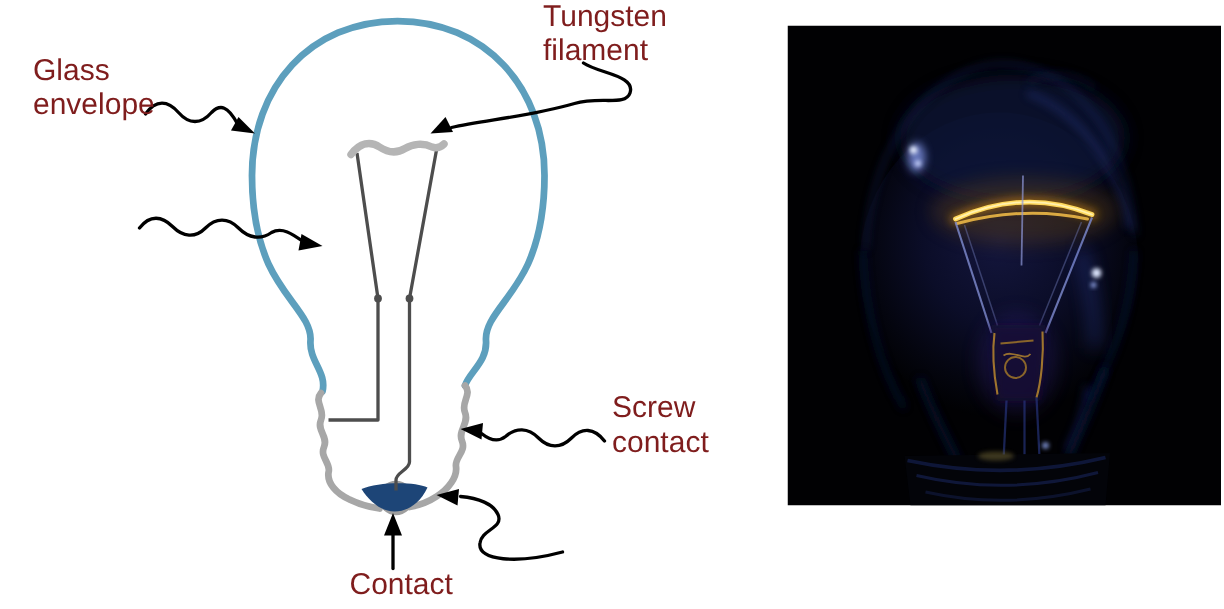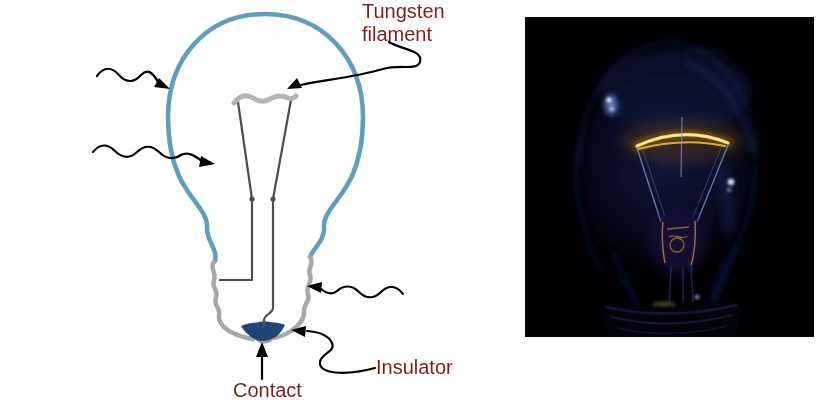--- a/index.html
+++ b/index.html
@@ -72,23 +72,26 @@
              C 352,285 344,285 337,291 C 332,295 326,293 321,289" fill="none" stroke="#000" stroke-width="2.2" stroke-linecap="round"></path>
     <polygon points="307,286 322,282 321,293" fill="#000"></polygon>
 
     <path d="M 375,368 C 345,376 318,374 320,362 C 321,353 336,352 332,343 C 329,336 319,332 307,331" fill="none" stroke="#000" stroke-width="2.2" stroke-linecap="round"></path>
     <polygon points="291,330 306,326 305,337" fill="#000"></polygon>
 
     <path d="M 262,379 L 262,357" fill="none" stroke="#000" stroke-width="2.2" stroke-linecap="round"></path>
     <polygon points="262,342 256,357 268,357" fill="#000"></polygon>
   </svg>
 
+  <div class="label lbl-glass">Glass
+envelope</div>
   <div class="label lbl-tungsten">Tungsten
 filament</div>
-  <div class="label lbl-insulator">Insulator</div>
+  <div class="label lbl-screw">Screw
+contact</div>
   <div class="label lbl-contact">Contact</div>
 
   <svg class="photo-svg" width="289" height="320" viewBox="0 0 289 320">
     <defs>
       <radialGradient id="globeGrad" cx="50%" cy="42%" r="60%">
         <stop offset="0%" stop-color="#14163d"></stop>
         <stop offset="45%" stop-color="#0b0d28"></stop>
         <stop offset="78%" stop-color="#04050f"></stop>
         <stop offset="100%" stop-color="#000000"></stop>
       </radialGradient>

